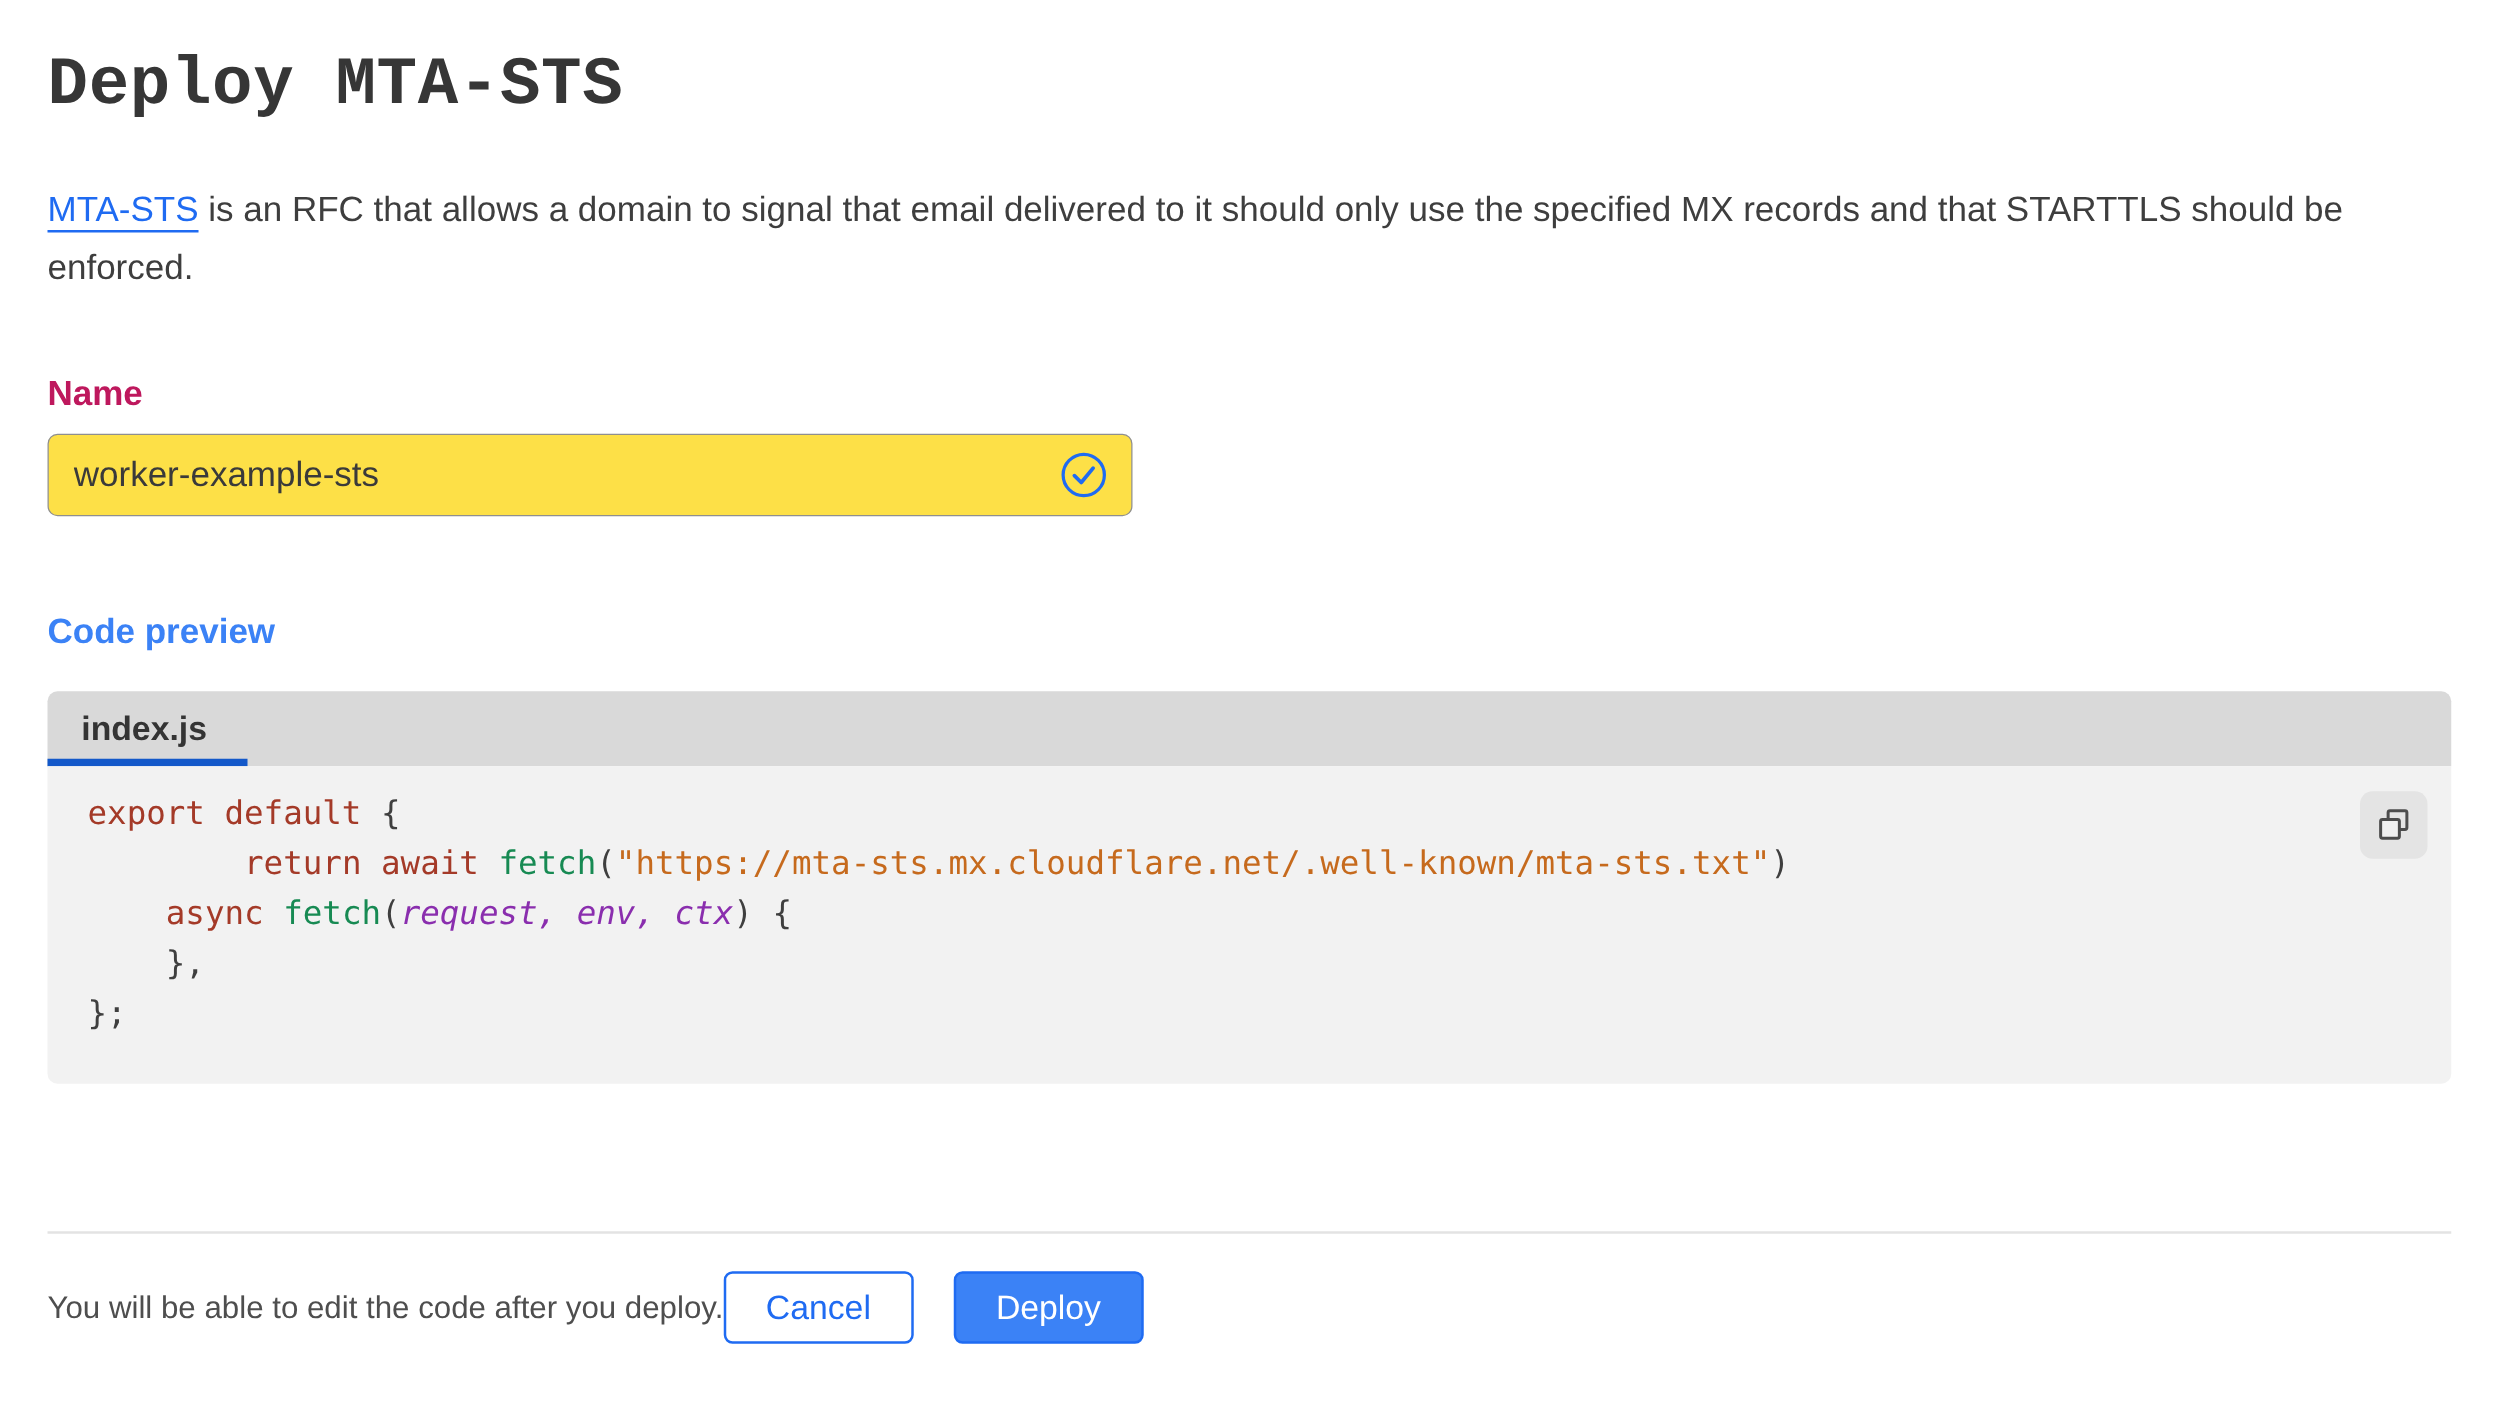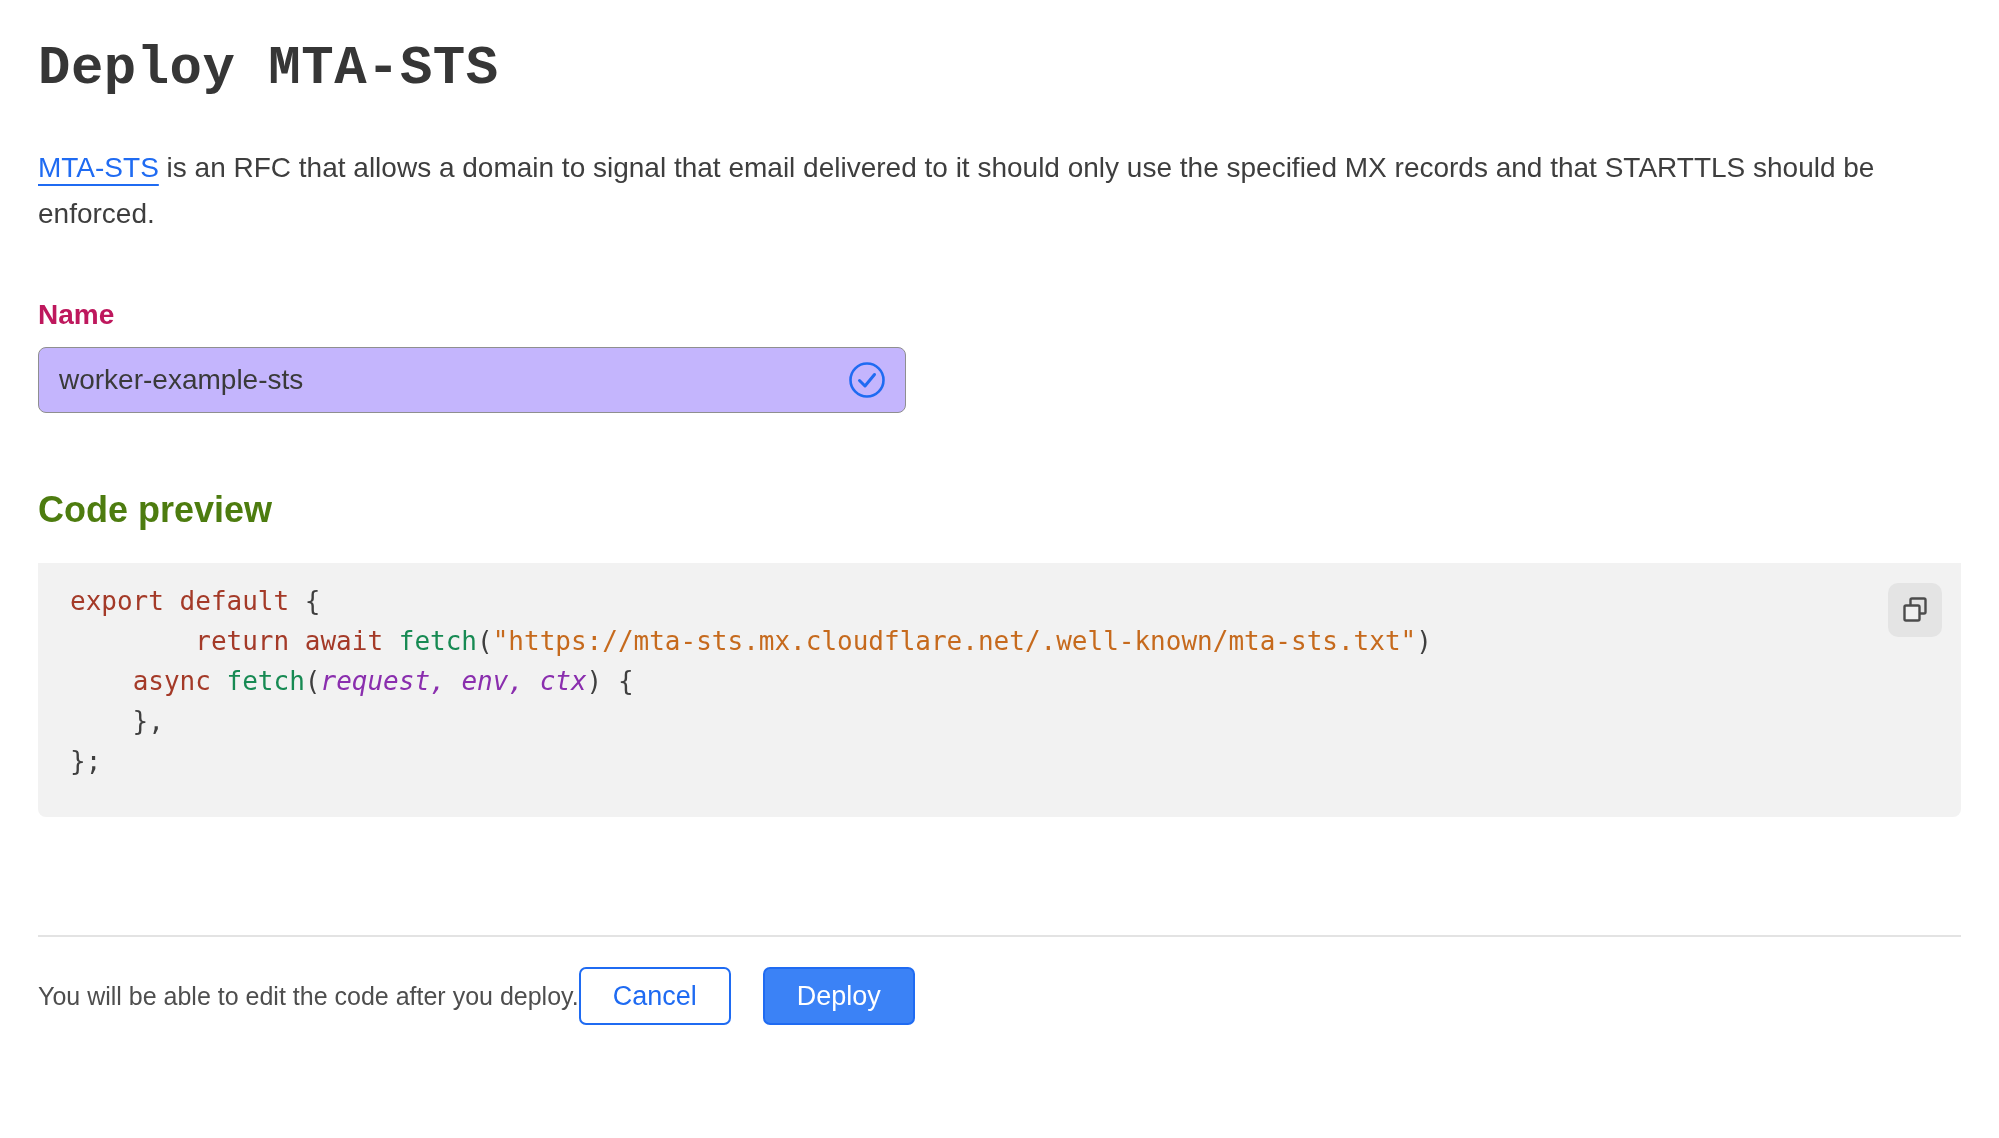--- a/index.html
+++ b/index.html
@@ -25,29 +25,29 @@
   .field-label {
     font-size: 28px; font-weight: 700; color: #be185d;
     margin-top: 62px;
   }
   .input-wrap { position: relative; width: 868px; margin-top: 16px; }
   .text-input {
     width: 868px; height: 66px;
     border: 1.5px solid #8f8f8f; border-radius: 8px;
     font-family: "Liberation Sans", sans-serif;
     font-size: 28px; color: #3a3a3a;
-    padding: 0 74px 0 20px; outline: none; background: #c4b5fd;
+    padding: 0 74px 0 20px; outline: none; background: #fde047;
   }
   .input-check {
     position: absolute; right: 20px; top: 50%;
     transform: translateY(-50%);
     width: 38px; height: 38px; pointer-events: none;
   }
   .section-label {
-    font-size: 36px; font-weight: 700; color: #4d7c0f;
+    font-size: 28px; font-weight: 700; color: #3b82f6;
     margin-top: 76px;
   }
   .code-card { margin-top: 32px; width: 1923px; }
   .tab-bar {
     background: #d9d9d9; border-radius: 8px 8px 0 0;
     height: 60px; display: flex; align-items: stretch;
   }
   .tab {
     position: relative; display: flex; align-items: center;
     padding-left: 27px; width: 160px; cursor: pointer;
@@ -116,20 +116,26 @@
     <input class="text-input" type="text" value="worker-example-sts" style="">
     <svg class="input-check" viewBox="0 0 38 38">
       <circle cx="19" cy="19" r="16.5" fill="none" stroke="#1f6bf2" stroke-width="2.6"></circle>
       <polyline points="11.5,19.5 17,25 26.5,13.5" fill="none" stroke="#1f6bf2" stroke-width="3" stroke-linecap="round" stroke-linejoin="round"></polyline>
     </svg>
   </div>
 
   <div class="section-label">Code preview</div>
 
   <div class="code-card">
+    <div class="tab-bar">
+      <div class="tab">
+        <span class="tab-label">index.js</span>
+        <span class="tab-indicator"></span>
+      </div>
+    </div>
     <div class="code-area">
       <div>
           <div class="code-line"><span class="tok-kw">export default</span><span class="tok-plain"> </span><span class="tok-plain">{</span></div>
           <div class="code-line"><span class="tok-plain">        </span><span class="tok-kw">return await</span><span class="tok-plain"> </span><span class="tok-fn">fetch</span><span class="tok-plain">(</span><span class="tok-str">"https://mta-sts.mx.cloudflare.net/.well-known/mta-sts.txt"</span><span class="tok-plain">)</span></div>
           <div class="code-line"><span class="tok-plain">    </span><span class="tok-kw">async</span><span class="tok-plain"> </span><span class="tok-fn">fetch</span><span class="tok-plain">(</span><span class="tok-param">request, env, ctx</span><span class="tok-plain">) {</span></div>
           <div class="code-line"><span class="tok-plain">    },</span></div>
           <div class="code-line"><span class="tok-plain">};</span></div>
         </div>
       <button class="copy-btn">
         <svg width="28" height="28" viewBox="0 0 28 28">

